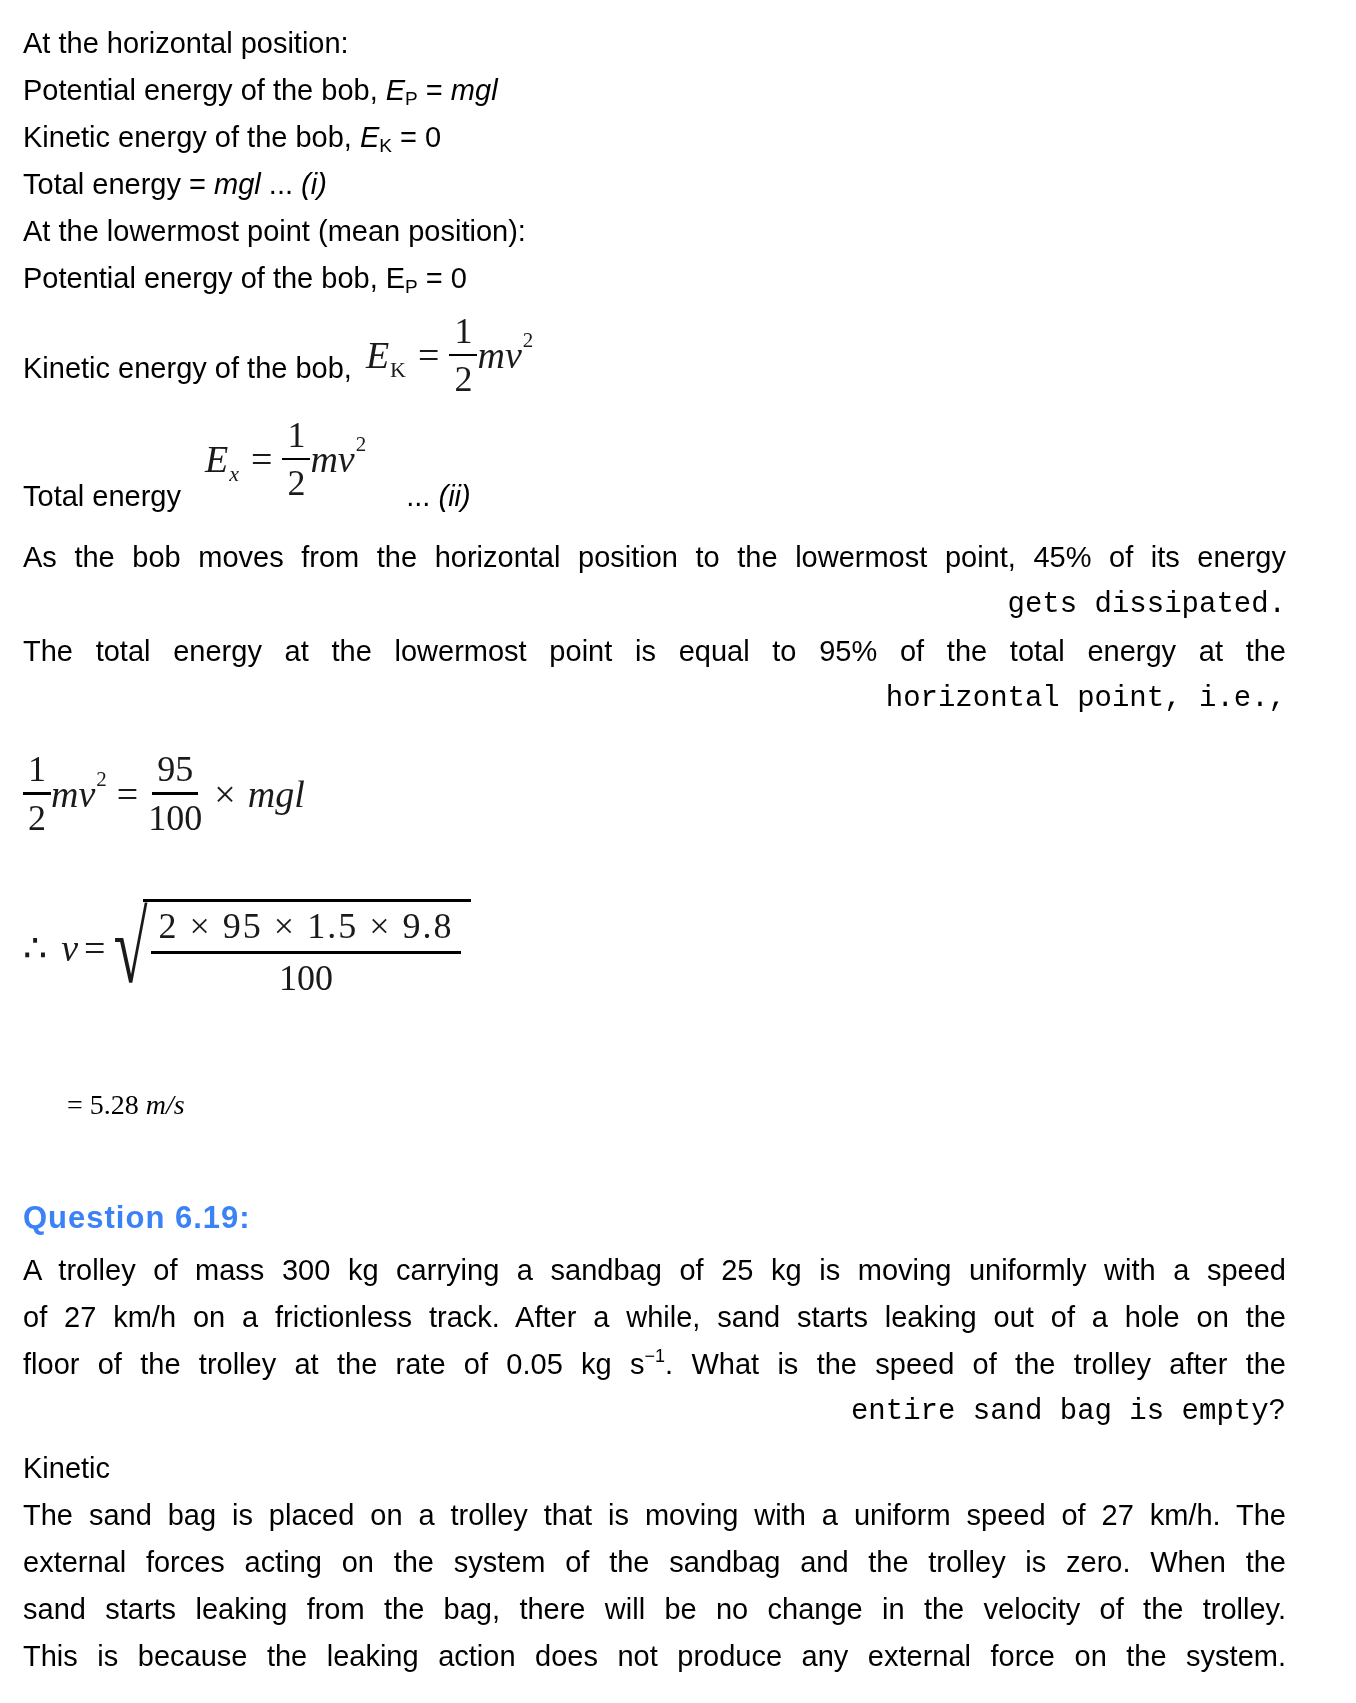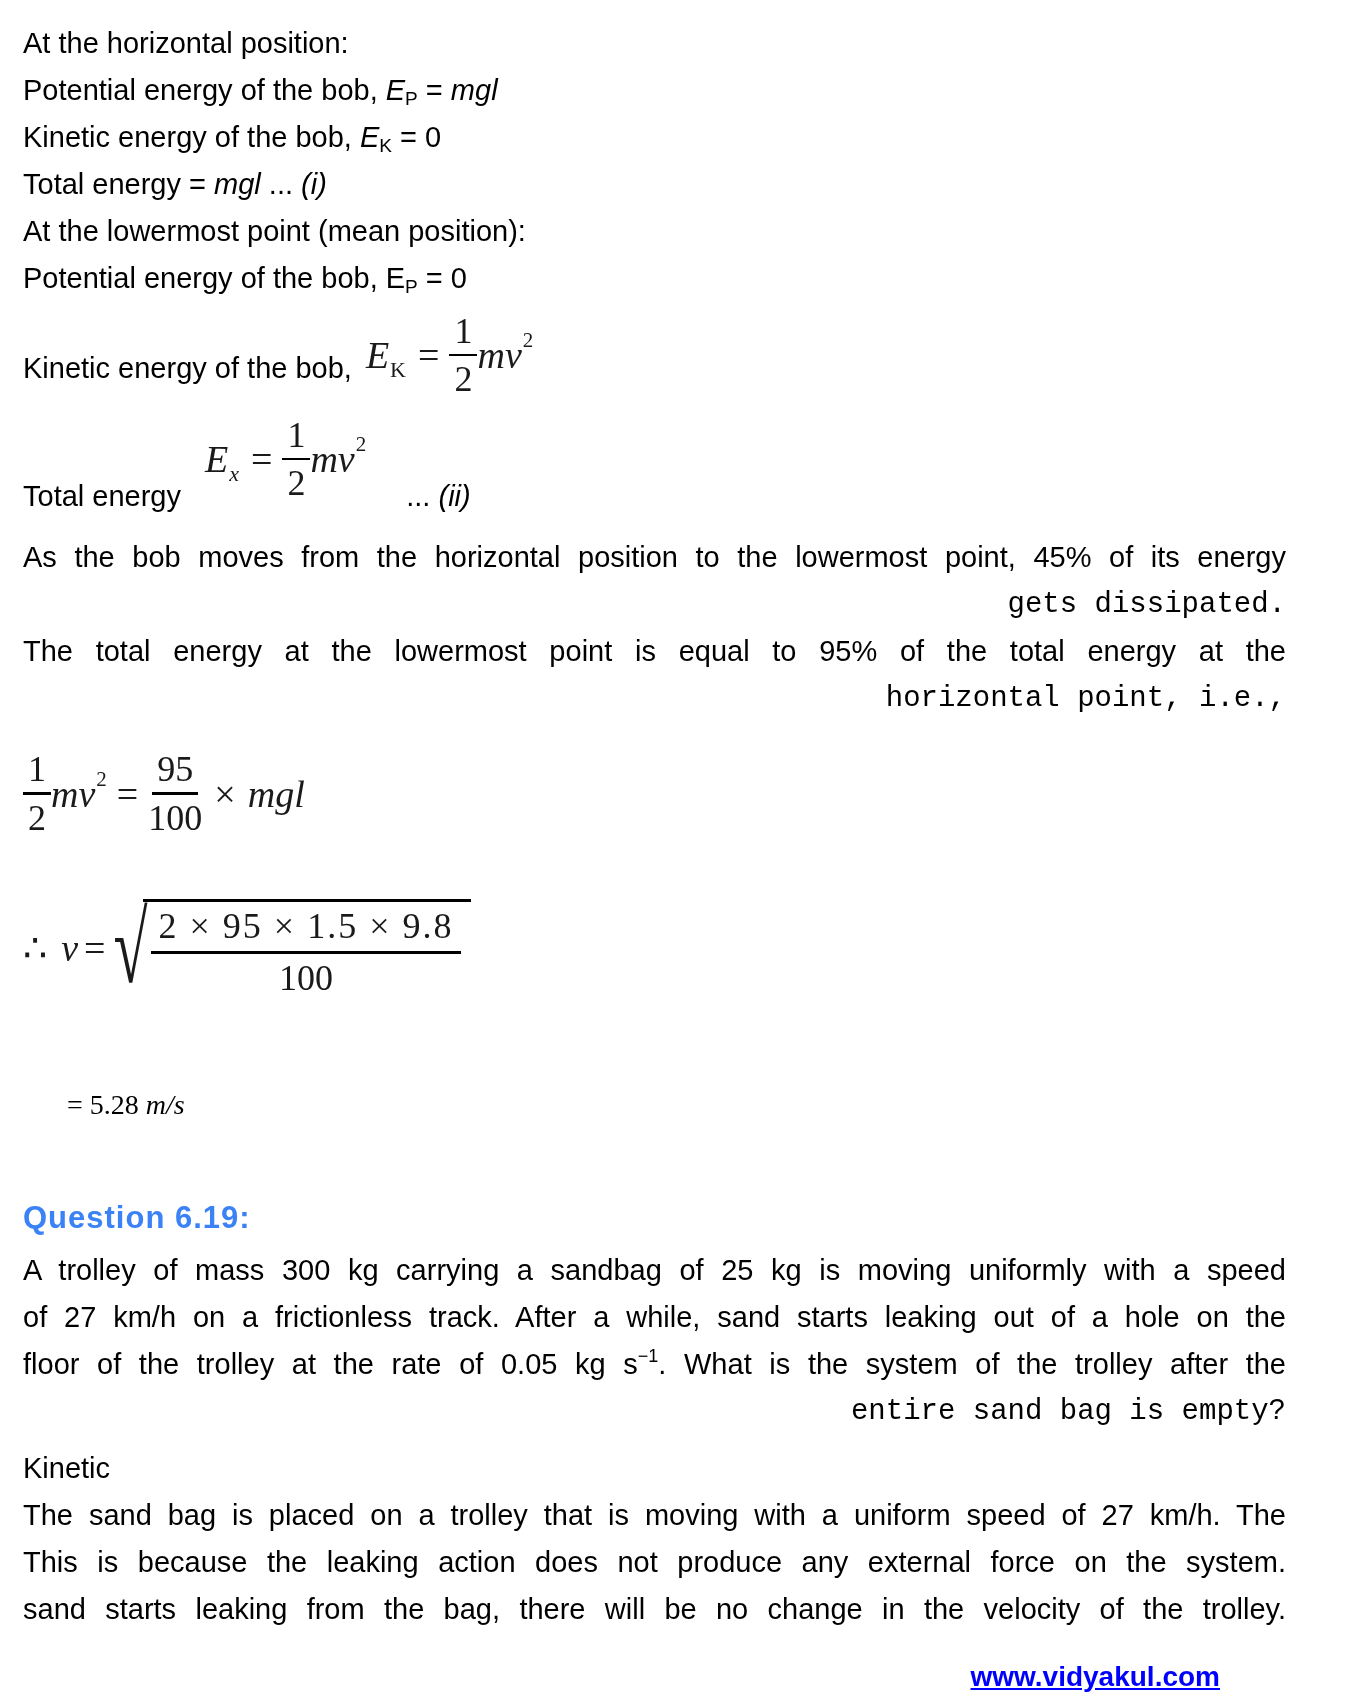--- a/index.html
+++ b/index.html
@@ -152,27 +152,28 @@
       </span>
   </div>
 
   <div class="result"><span>= 5.28 </span><span class="unit">m/s</span></div>
 
   <div class="qheading" style="color: #3b82f6;">Question 6.19:</div>
 
   <div class="para qpara">
     <div class="jline">A trolley of mass 300 kg carrying a sandbag of 25 kg is moving uniformly with a speed</div>
     <div class="jline">of 27 km/h on a frictionless track. After a while, sand starts leaking out of a hole on the</div>
-    <div class="jline"><span>floor of the trolley at the rate of 0.05 kg s</span><sup class="sp">−1</sup><span>. What is the system of the trolley after the</span></div>
+    <div class="jline"><span>floor of the trolley at the rate of 0.05 kg s</span><sup class="sp">−1</sup><span>. What is the speed of the trolley after the</span></div>
     <div class="lline">entire sand bag is empty?</div>
   </div>
 
   <div class="line alabel">Kinetic</div>
 
   <div class="para">
     <div class="jline">The sand bag is placed on a trolley that is moving with a uniform speed of 27 km/h. The</div>
+    <div class="jline">external forces acting on the system of the sandbag and the trolley is zero. When the</div>
+    <div class="jline">sand starts leaking from the bag, there will be no change in the velocity of the trolley.</div>
     <div class="jline">This is because the leaking action does not produce any external force on the system.</div>
-    <div class="jline">sand starts leaking from the bag, there will be no change in the velocity of the trolley.</div>
   </div>
 
   <div class="footer"><span class="link" style="color: rgb(0, 0, 253);">www.vidyakul.com</span></div>
 
 </div>
 
 </body></html>

